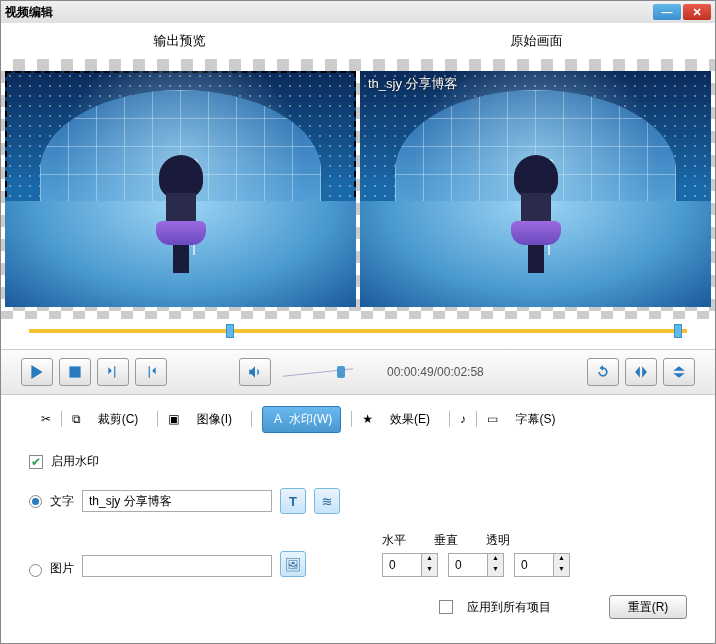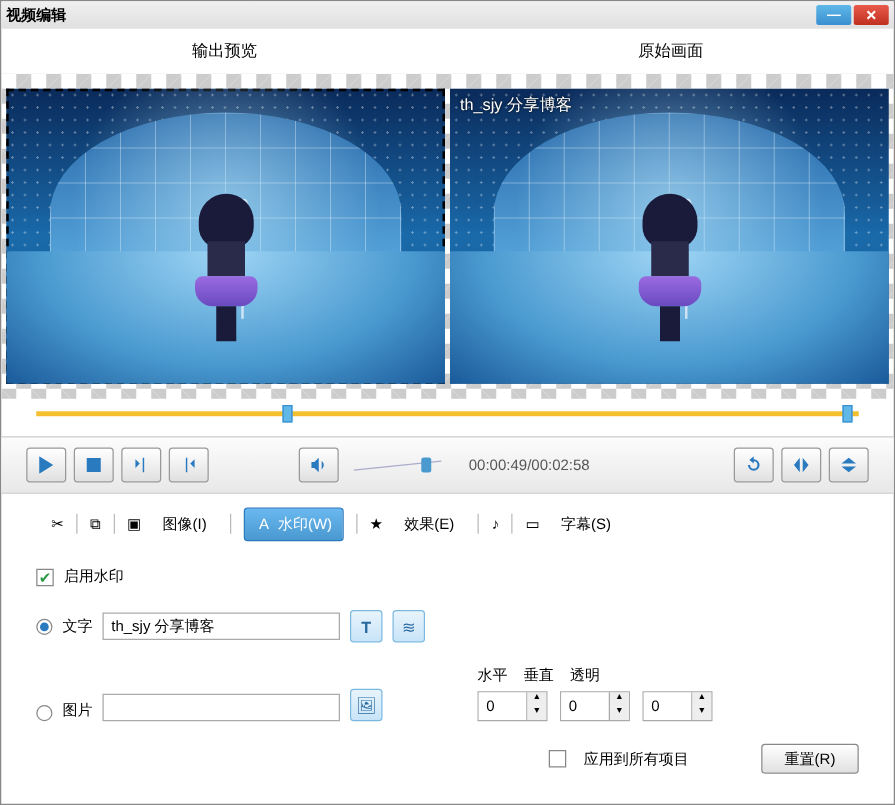--- a/index.html
+++ b/index.html
@@ -36,21 +36,21 @@
   .wm-text { position: absolute; top: 4px; left: 8px; color: #fff; font-size: 13px; text-shadow: 0 0 2px #000; }
   .timeline { height: 30px; padding: 10px 28px; position: relative; }
   .timeline .track { height: 4px; background: #f5c030; position: relative; }
   .timeline .handle { position: absolute; top: -5px; width: 8px; height: 14px; background: #5fb8e8; border: 1px solid #3a8fd0; }
   .controls { height: 46px; background: linear-gradient(#fcfcfc,#e8e8e8); border-top: 1px solid #ccc; border-bottom: 1px solid #ccc; display: flex; align-items: center; padding: 0 20px; gap: 6px; }
   .btn { width: 32px; height: 28px; background: linear-gradient(#fff,#e0e0e0); border: 1px solid #999; border-radius: 3px; display: flex; align-items: center; justify-content: center; color: #2a7ac0; cursor: pointer; }
   .btn svg { width: 14px; height: 14px; fill: #2a7ac0; }
   .vol-slider { width: 70px; height: 16px; background: linear-gradient(to right,transparent,transparent); position: relative; margin-left: 6px; }
   .vol-slider::before { content:""; position:absolute; left:0; right:0; top:50%; height:0; border-top:1px solid #aac; transform:skewY(-6deg);}
   .vol-knob { position:absolute; right:8px; top:2px; width:8px; height:12px; background:#4a9ad0; border-radius:2px;}
-  .timecode { font-size: 12px; color: #555; margin: 0 16px; }
+  .timecode { font-size: 12px; color: #555; margin: 0 28px; }
   .tabs { height: 36px; display: flex; align-items: center; padding-left: 40px; gap: 8px; font-size: 12px; margin-top: 6px; }
   .tab { display: flex; align-items: center; gap: 4px; padding: 4px 8px; cursor: pointer; border: 1px solid transparent; border-radius: 3px; }
   .tab.active { background: linear-gradient(#6ab8f0,#4a98d0); border-color: #2a7ac0; color: #fff; }
   .tab .ic { width: 14px; height: 14px; display: inline-flex; align-items: center; justify-content: center; }
   .panel { padding: 16px 28px 16px 28px; font-size: 12px; }
   .row { display: flex; align-items: center; margin-bottom: 18px; gap: 8px; }
   .chk { width: 14px; height: 14px; border: 1px solid #888; background: #fff; display: inline-flex; align-items: center; justify-content: center; color: #2a9a4a; font-size: 12px; }
   .radio { width: 13px; height: 13px; border: 1px solid #888; border-radius: 50%; display: inline-flex; align-items: center; justify-content: center; }
   .radio.on::after { content:""; width:7px; height:7px; background:#2a7ac0; border-radius:50%; }
   .txtin { border: 1px solid #aaa; background:#fff; height: 22px; padding: 2px 6px; font-size: 12px; font-family: inherit; }
@@ -166,20 +166,23 @@
       <svg viewBox="0 0 12 12">
         <path d="M1 5l5-4 5 4zM1 7l5 4 5-4z" transform="rotate(0)"></path>
       </svg>
     </div>
 </div>
 
 <div class="tabs">
   <span class="ic">✂</span>
   <div class="divv"></div>
   <span class="ic">⧉</span>
+  <div class="tab">
+      <span>裁剪(C)</span>
+    </div>
   <div class="divv"></div>
   <span class="ic">▣</span>
   <div class="tab">
       <span>图像(I)</span>
     </div>
   <div class="divv"></div>
   <div class="tab active">
       <span class="ic">A</span>
       <span>水印(W)</span>
     </div>
@@ -211,21 +214,21 @@
       </span>
     <span class="sqbtn">≋</span>
   </div>
   <div class="row" style="align-items:flex-end">
     <span class="radio"></span>
     <span>图片</span>
     <input class="txtin" style="width: 190px;">
     <span class="sqbtn">🖼</span>
     <span style="flex:0 0 60px"></span>
     <div>
-      <div style="display:flex;gap:13px;margin-bottom:4px">
+      <div style="display:flex;gap:28px;margin-bottom:4px">
         <span>水平</span>
         <span>垂直</span>
         <span>透明</span>
       </div>
       <div style="display:flex;gap:10px">
         <span class="spin">
             <input value="0" style="">
             <span class="arrows">
               <div>▲</div>
               <div>▼</div>

